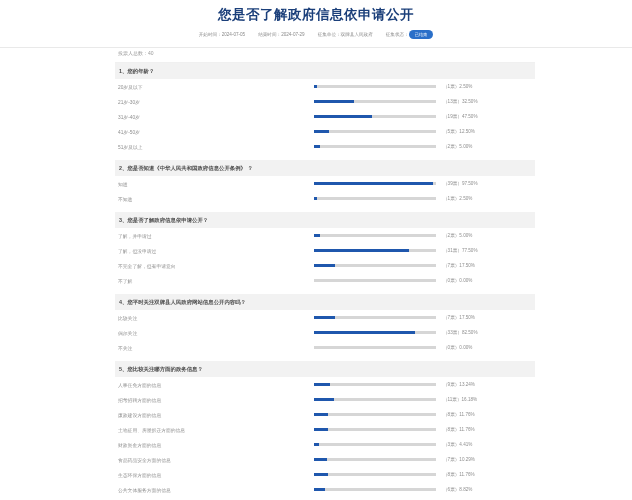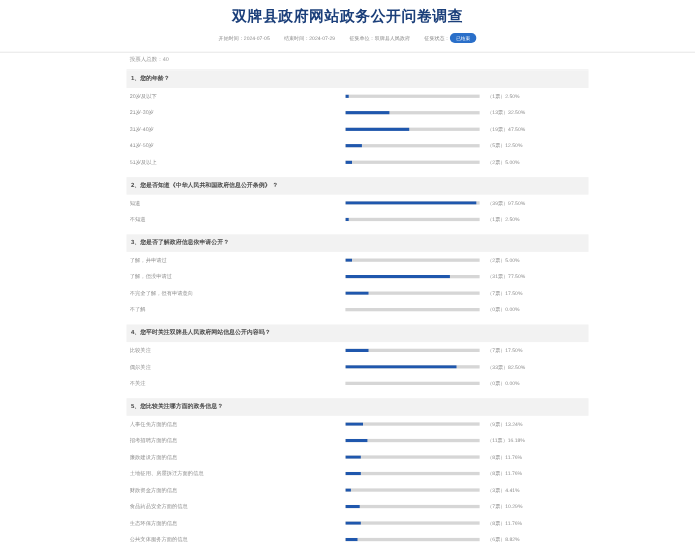--- a/index.html
+++ b/index.html
@@ -95,21 +95,21 @@
     margin-left:7px;
     white-space:nowrap;
   }
   .spacer{height:6px;}
 </style>
 </head>
 <body>
 
 <div class="page">
 
-  <div class="title">双牌县政府网站政务公开问卷调查</div>
+  <div class="title">您是否了解政府信息依申请公开</div>
 
   <div class="meta">
     <span class="meta-item">开始时间：2024-07-05</span>
     <span class="meta-item">结束时间：2024-07-29</span>
     <span class="meta-item">征集单位：双牌县人民政府</span>
     <span class="meta-item">
       <span>征集状态：</span><span class="meta-badge">已结束</span>
     </span>
   </div>
 

